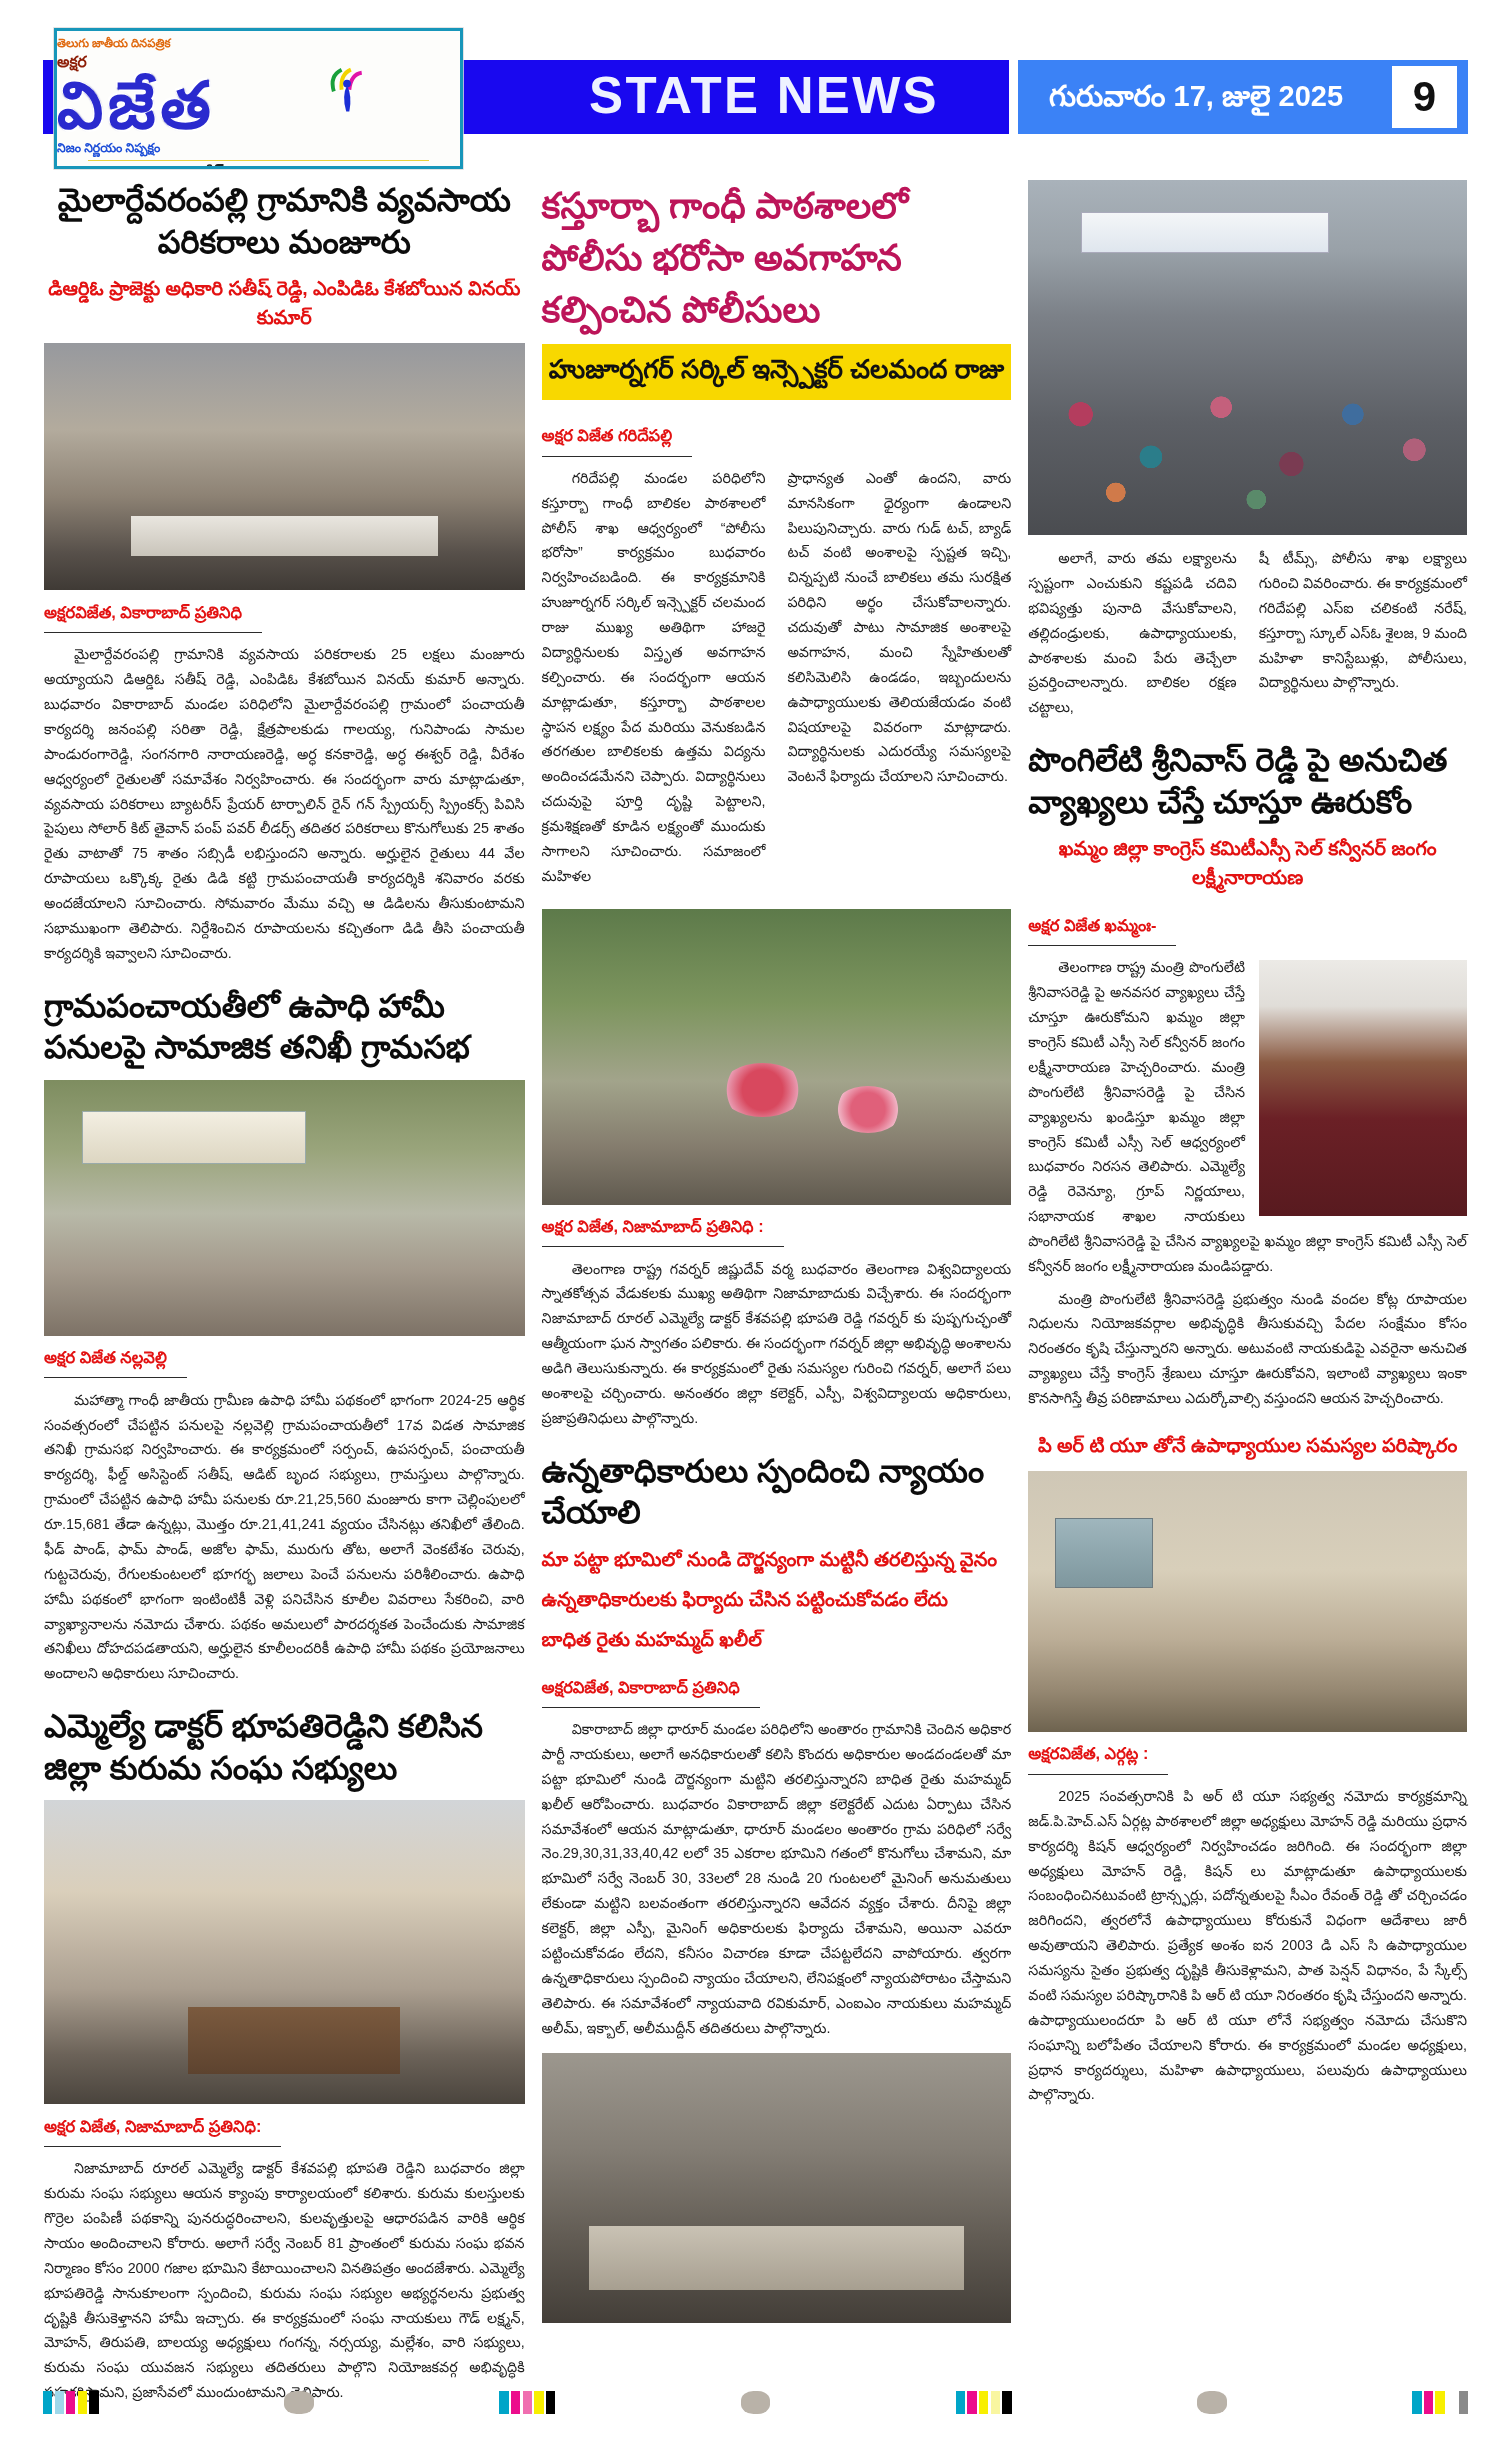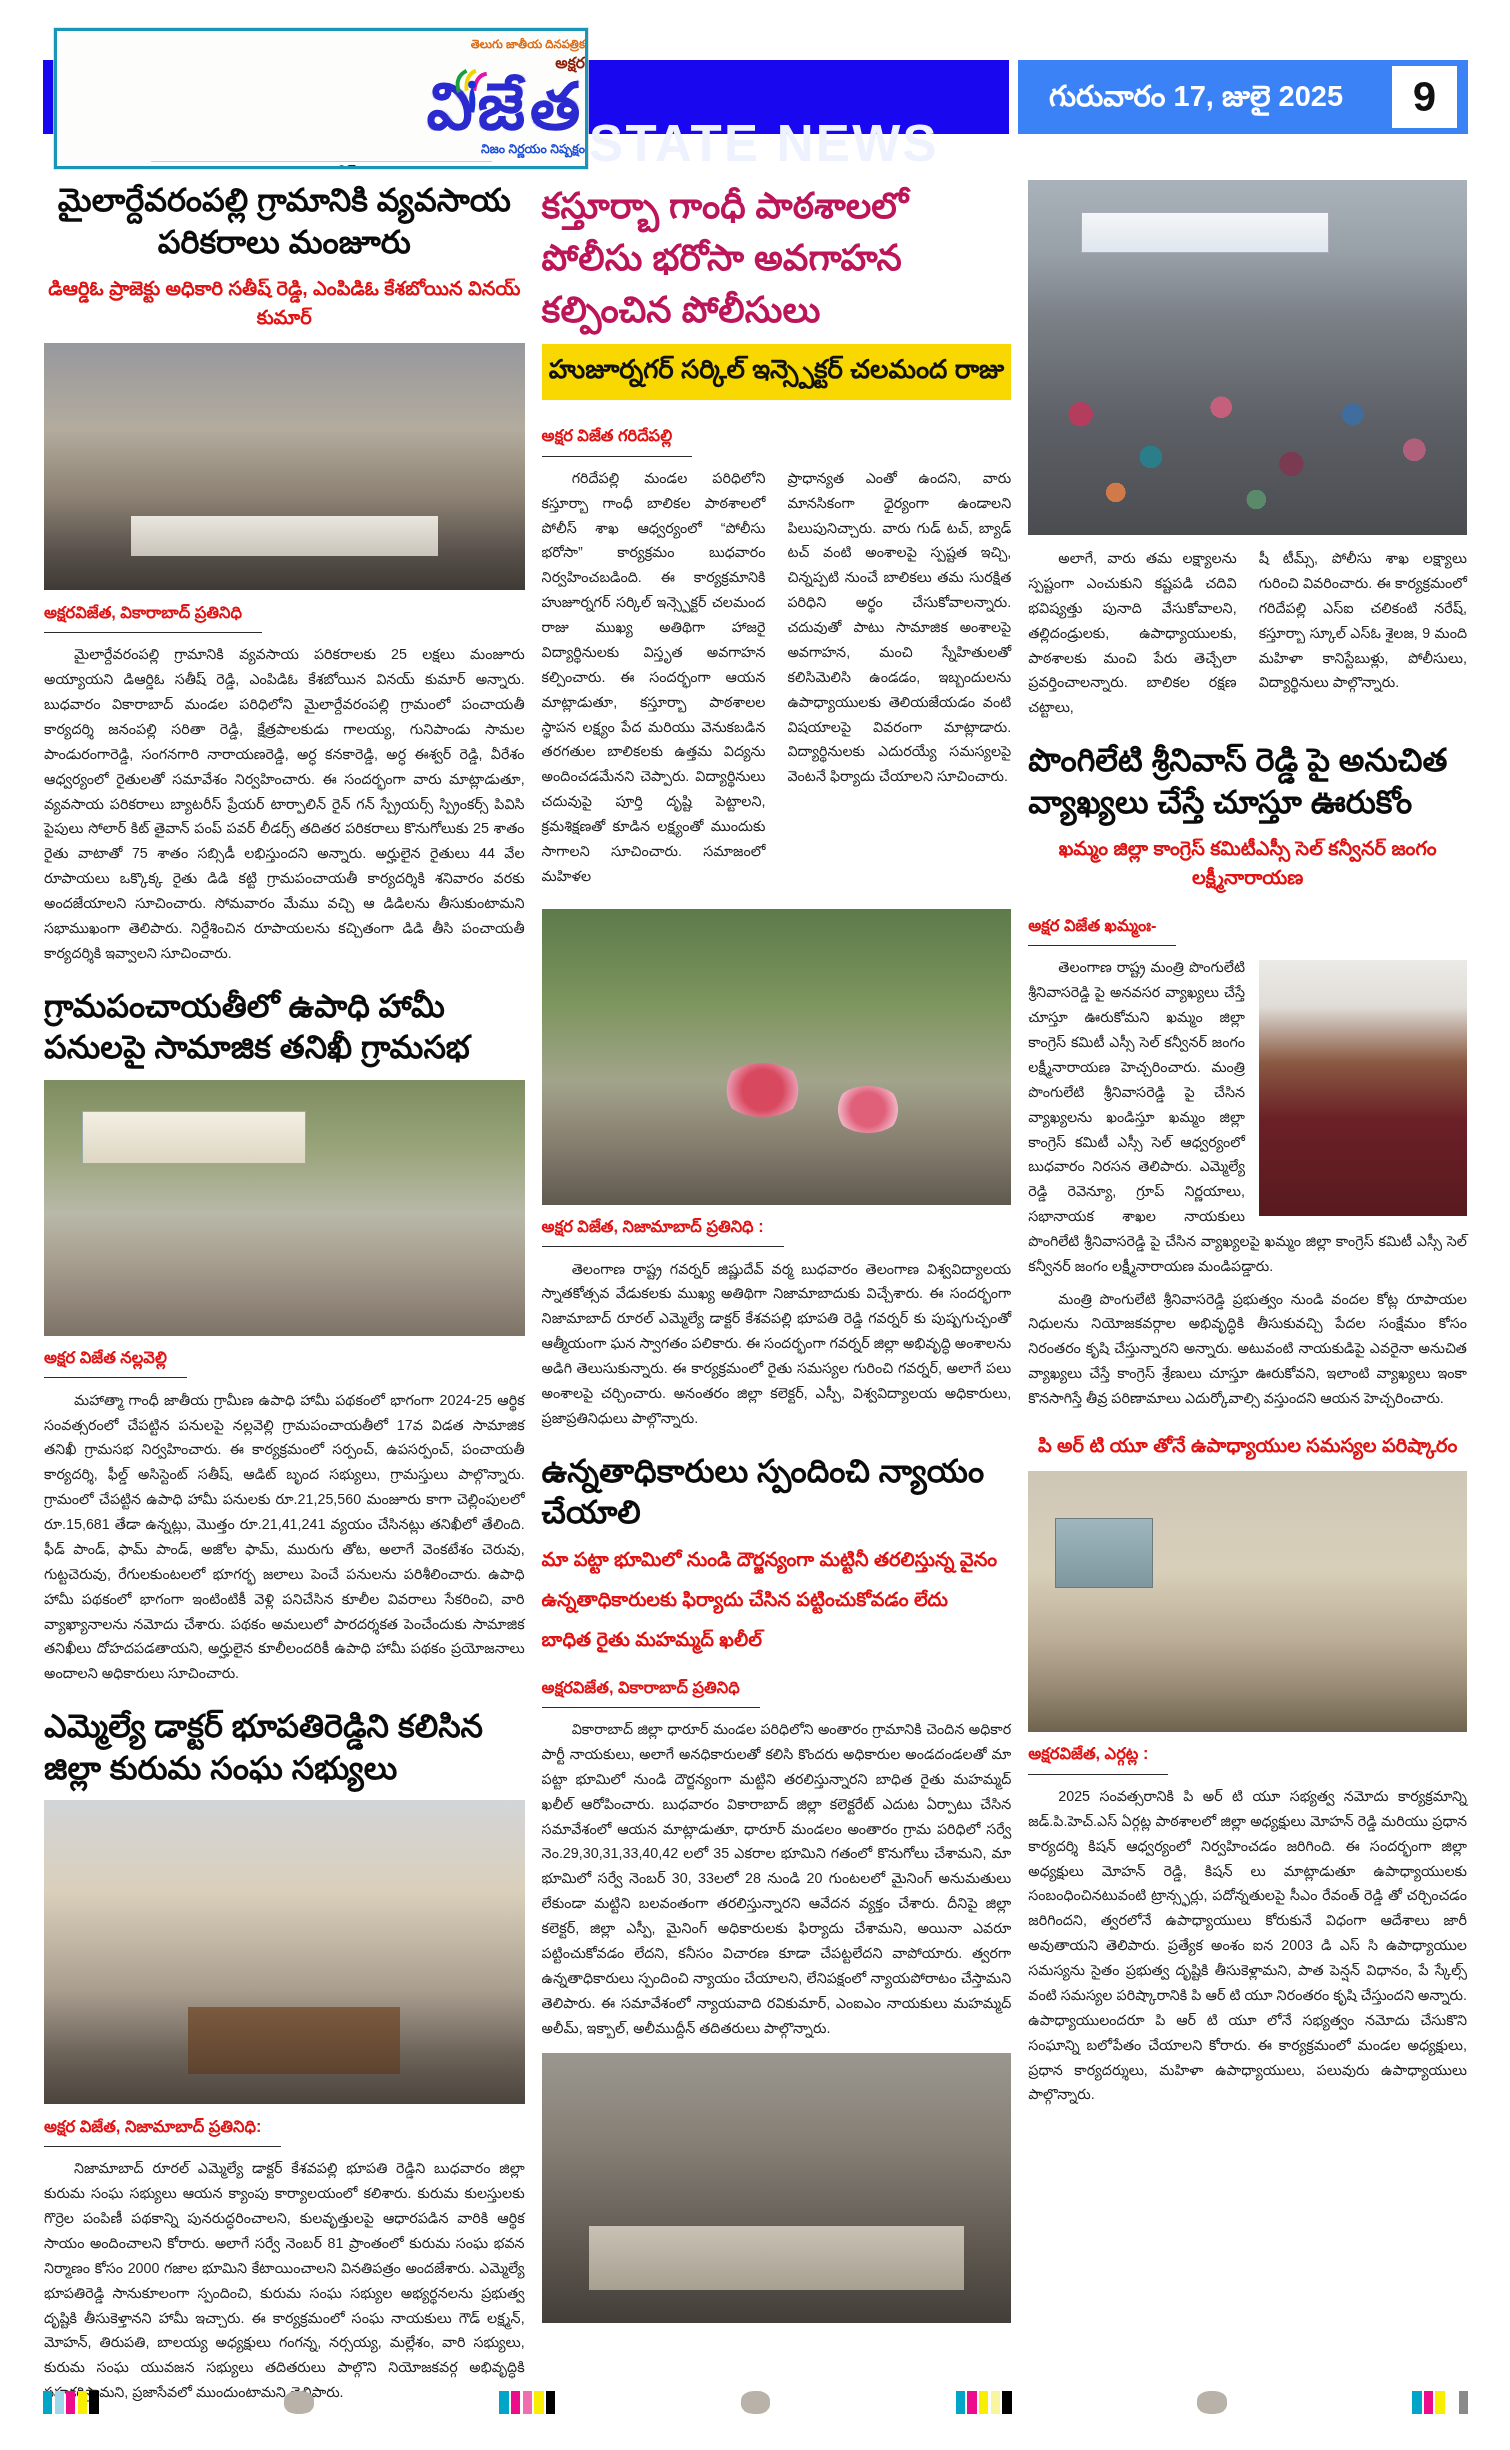--- a/index.html
+++ b/index.html
@@ -4,28 +4,28 @@
 <style>
   * { margin:0; padding:0; box-sizing:border-box; }
   html,body { background:#ffffff; }
   body { width:1511px; font-family:"Liberation Sans","DejaVu Sans",sans-serif; color:#1c1c1c; }
   .page { position:relative; width:1511px; height:2450px; background:#fff; overflow:hidden; }
 
   
   .masthead { position:relative; height:180px; }
   .blue-bar { position:absolute; left:43px; top:60px; width:966px; height:74px; background:#1908ef; }
   .state-news { position:absolute; left:465px; top:6.2px; width:512px; text-align:center;
-                font-size:51px; font-weight:bold; letter-spacing:2.3px; color:#eef2ff;margin-top:48px; }
+                font-size:51px; font-weight:bold; letter-spacing:2.3px; color:#eef2ff; }
   .date-bar { position:absolute; left:1018px; top:60px; width:450px; height:74px; background:#3b82f6; }
   .date-text { position:absolute; left:31px; top:20px; font-size:29px; font-weight:bold; color:#ffffff; }
   .page-box { position:absolute; right:11px; top:6.2px; width:65px; height:62px; background:#ffffff;
               display:flex; align-items:center; justify-content:center; }
   .page-box span { font-size:42px; font-weight:bold; color:#111; }
-  .logo-box { position:absolute; left:54px; top:28px; width:534px; height:141px; background:#fdfdfb;
-              border:3.1px solid #1796ba; box-shadow:0 0 0 0.8px #ddd; text-align:right; overflow:hidden; }
+  .logo-box { position:absolute; left:54px; top:28px; width:409px; height:141px; background:#fdfdfb;
+              border:3.1px solid #1796ba; box-shadow:0 0 0 0.8px #ddd; text-align:left; overflow:hidden;font-family:Liberation Serif, serif; }
   .logo-top { margin-top:6.2px; font-size:11.6px; font-weight:bold; color:#e06a10; }
   .logo-akshara { font-size:15.5px; font-weight:bold; color:#8d1d06; }
   .logo-main-row { position:relative; height:67px; }
   .logo-title { font-size:65px; font-weight:bold; line-height:64px; color:#2a2ace;
                 text-shadow:1.6px 1.6px 0 #fff,-1.6px -1.6px 0 #fff,0 0 1.6px #1a1a9e; letter-spacing:4.7px; }
   .peacock { position:absolute; right:92px; top:-9.3px; }
   .logo-tagline { font-size:12.4px; font-weight:bold; color:#1d4ed8; }
   .logo-regions { margin:1.6px auto 0; width:341px; border-top:1.6px solid #e8d23a; padding-top:2.3px;
                   font-size:16.3px; font-weight:bold; color:#222; }
 

